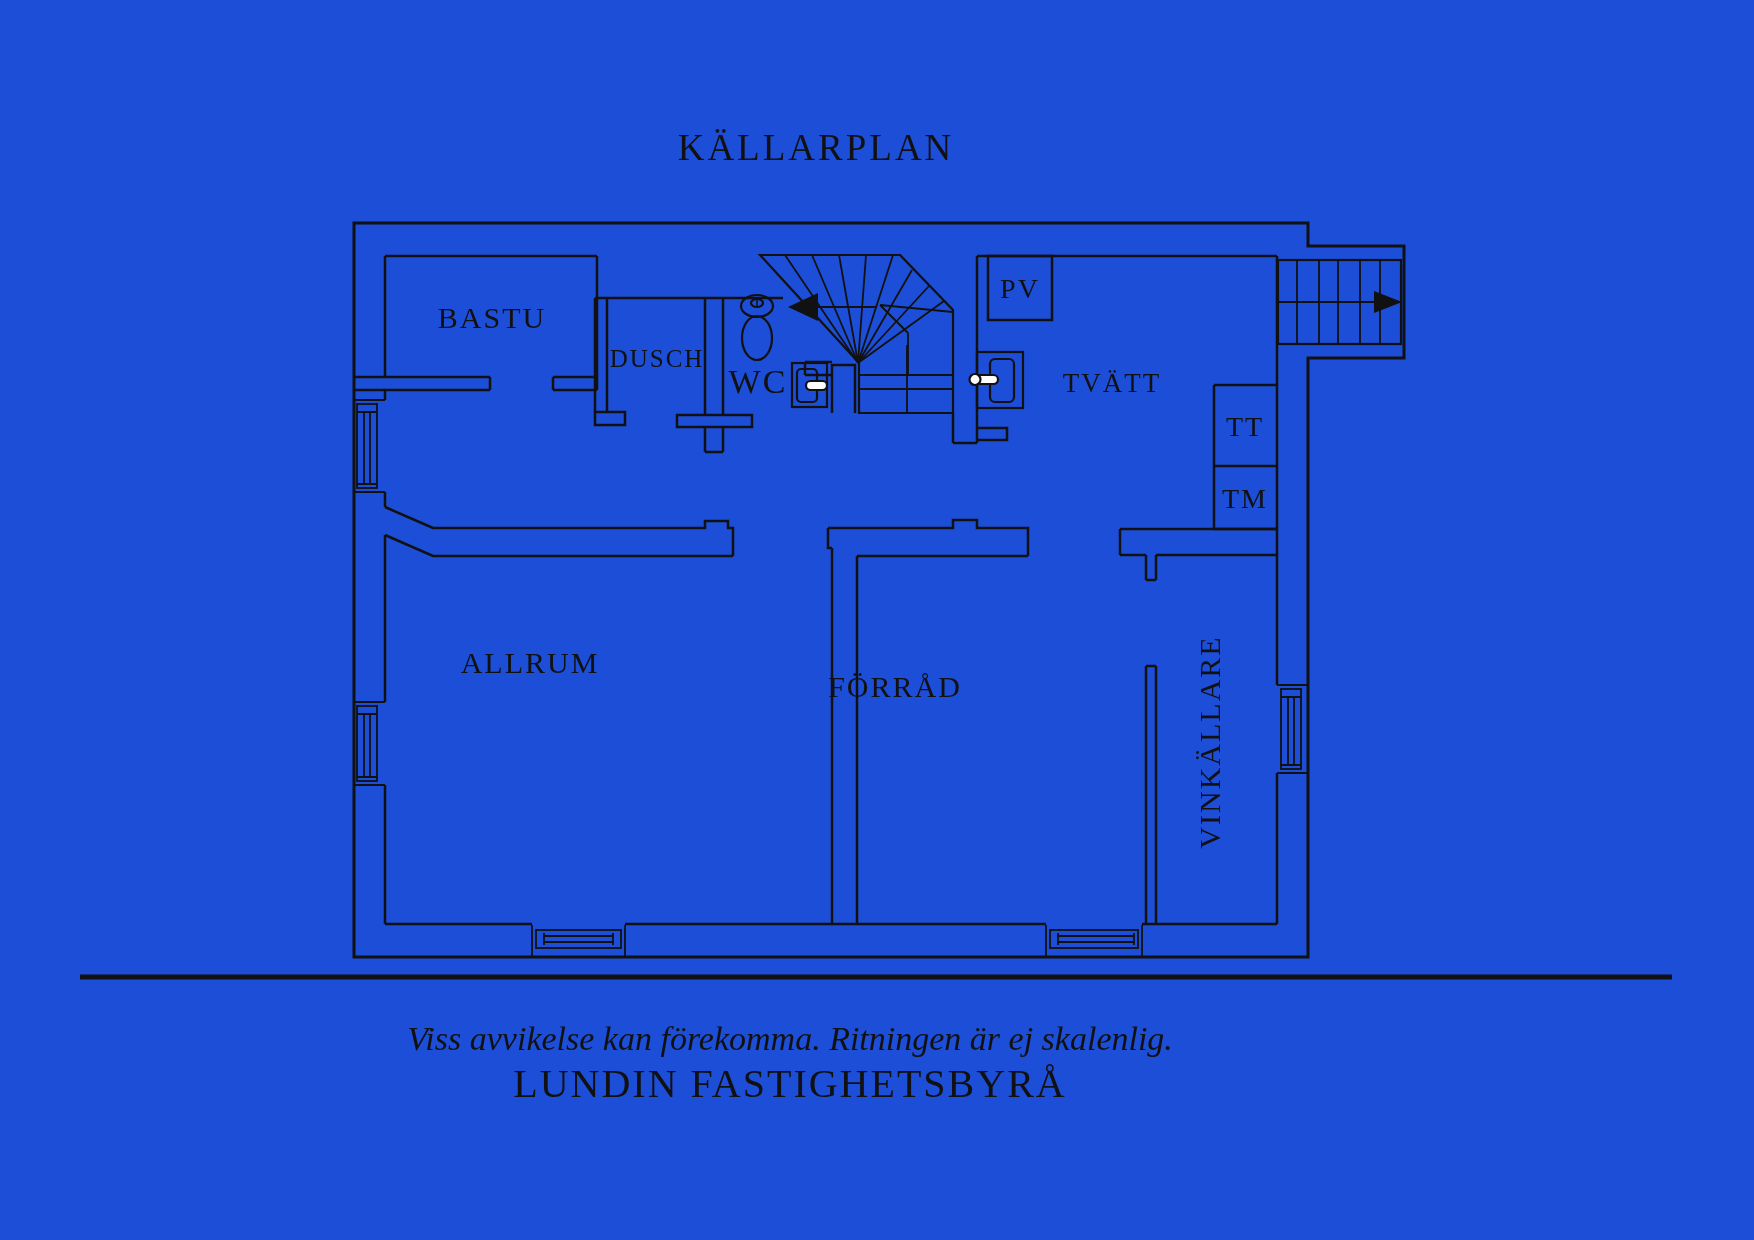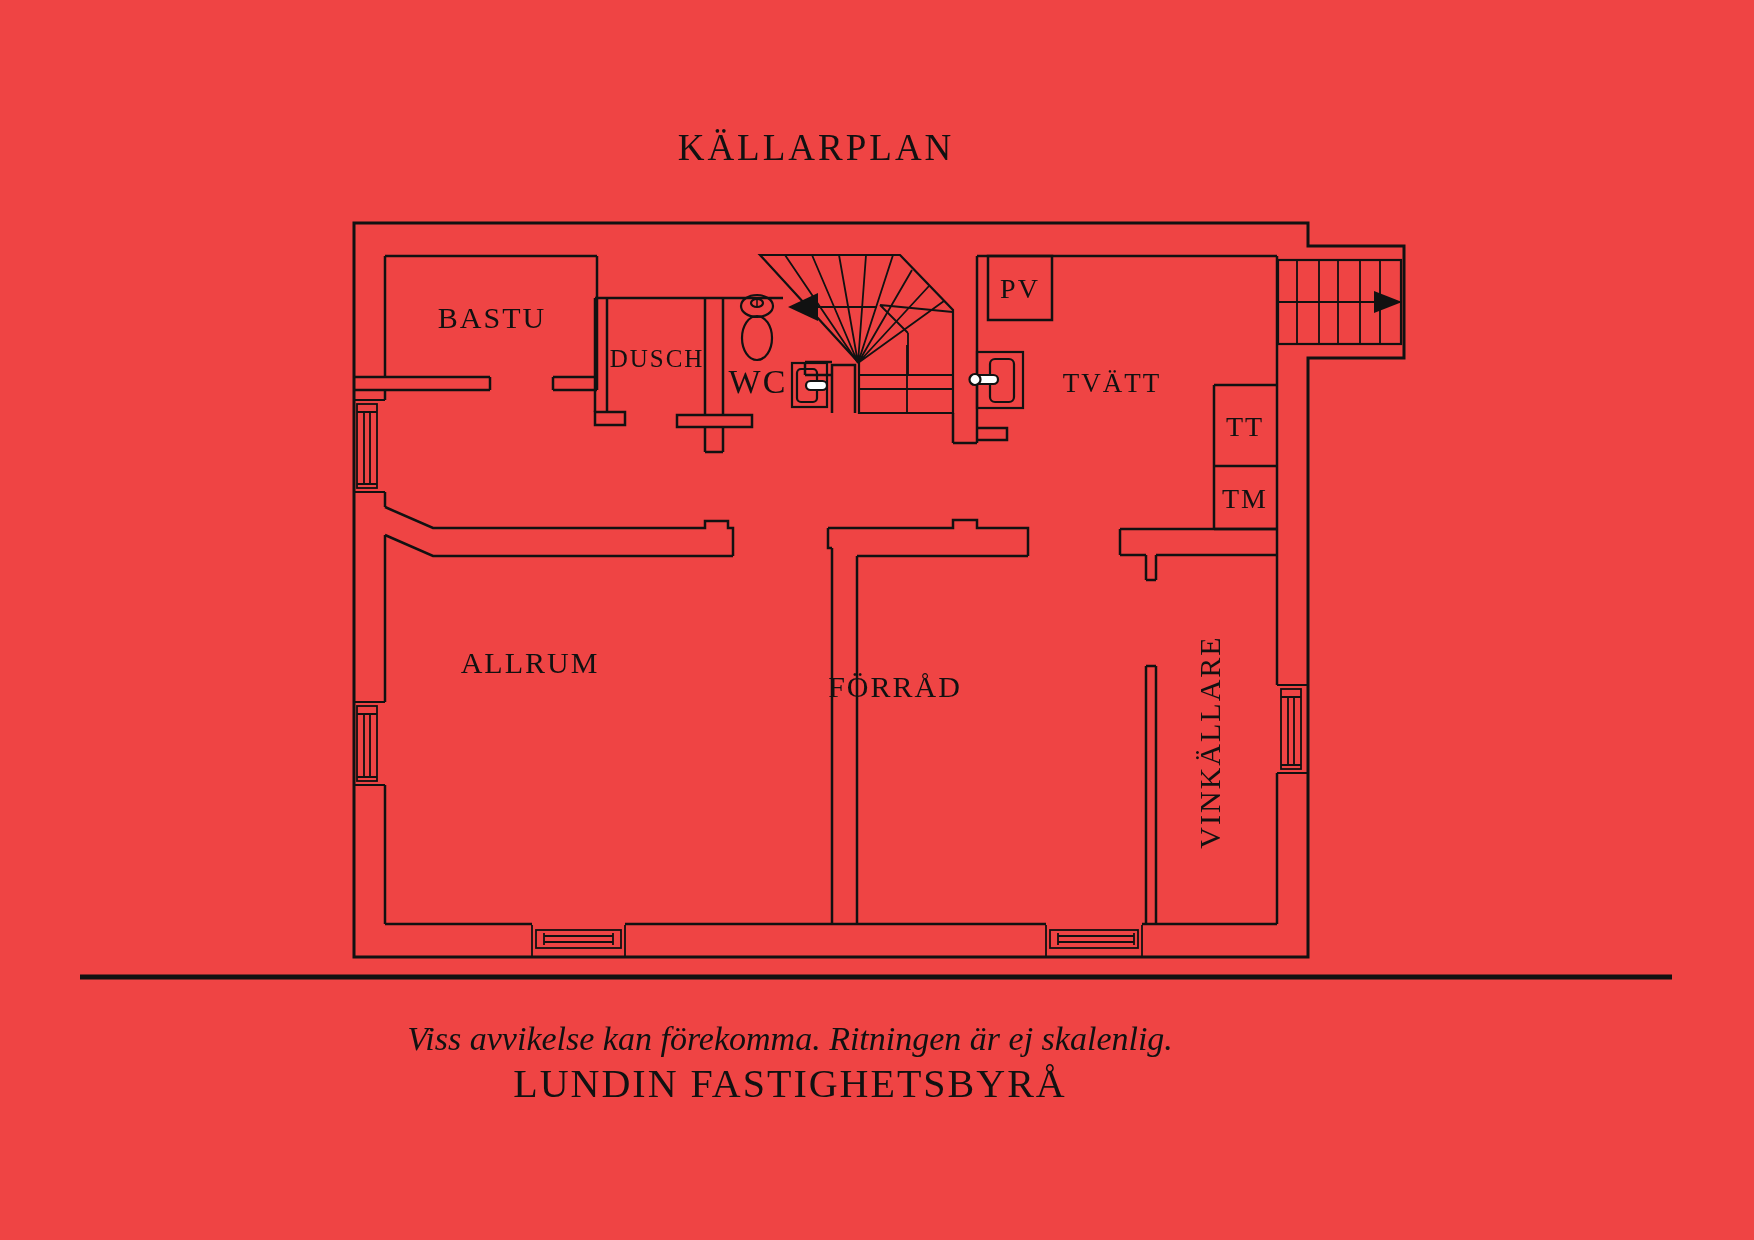--- a/index.html
+++ b/index.html
@@ -1,19 +1,19 @@
 <!DOCTYPE html>
 <html><head>
 <meta charset="utf-8">
 <style>
   html,body{margin:0;padding:0;background:#ffffff;}
   .page{
     position:relative;
     width:1754px;height:1240px;
-    background:#ef4444;
+    background:#1d4ed8;
     overflow:hidden;
   }
   svg text{
     font-family:"Liberation Serif","DejaVu Serif",serif;
     fill:#111111;
   }
   .title-text{font-size:37px;letter-spacing:3px;}
   .room-label{letter-spacing:2px;}
   .footer-italic{font-size:34px;font-style:italic;}
   .footer-company{font-size:40px;letter-spacing:2px;}

